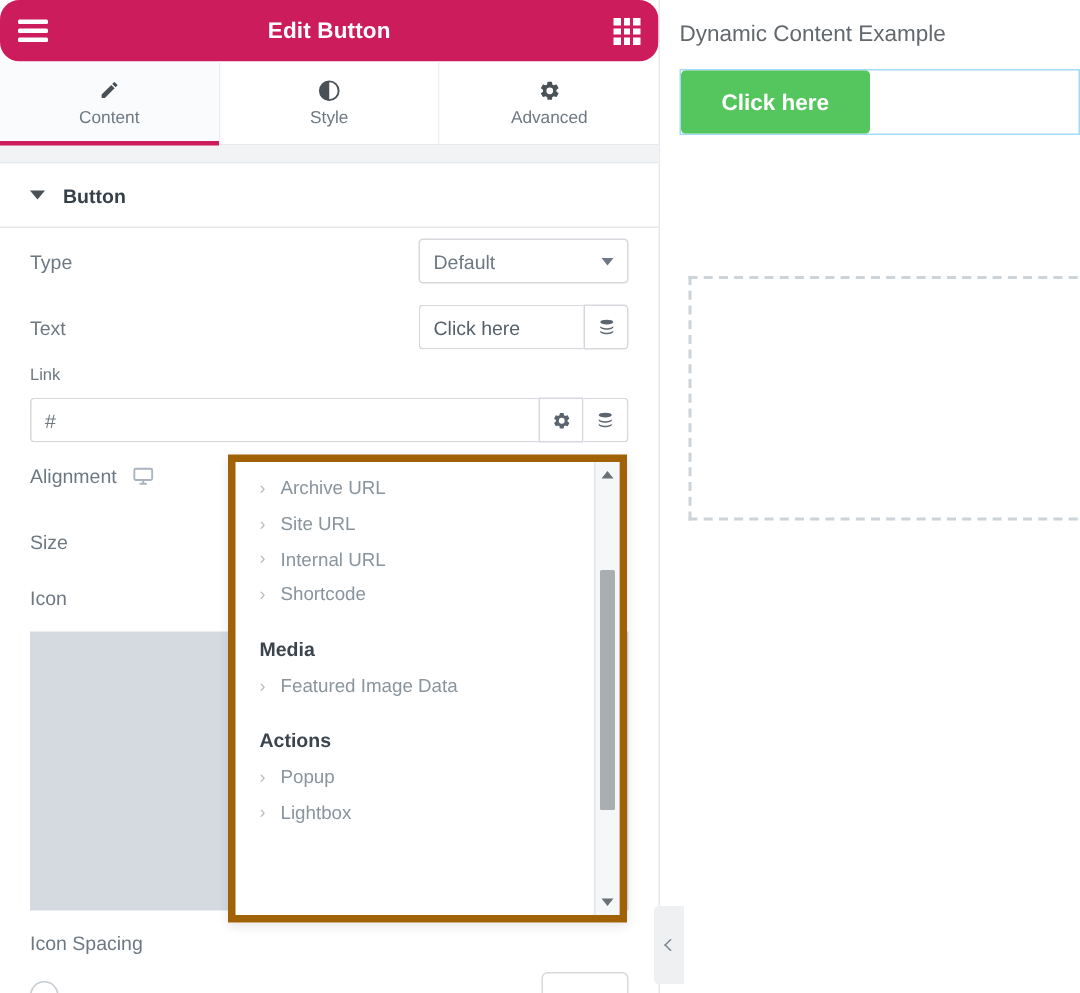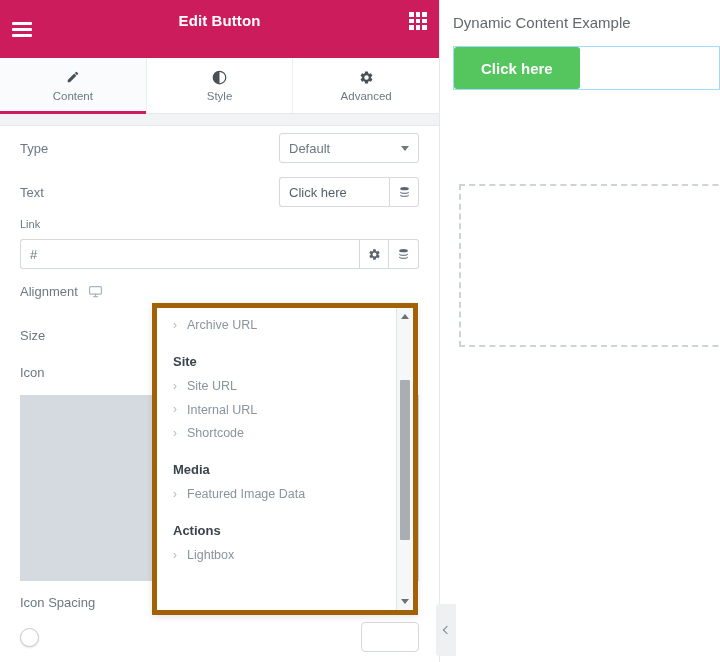--- a/index.html
+++ b/index.html
@@ -18,24 +18,25 @@
     position: absolute; left: 0; top: 0;
     width: 440px; height: 662px;
     background: #ffffff;
     border-right: 1px solid #e6e9ec;
     overflow: hidden;
   }
 
   
   #panel-header {
     position: relative;
-    height: 58px;
+    height: 41px;
     background: #cc1c5c;
     display: flex; align-items: center;
     padding: 0 12px;
+    border-radius: 13px;
   }
   #panel-header .title {
     position: absolute; left: 0; right: 0; top: 0;
     line-height: 41px; text-align: center;
     color: #ffffff; font-size: 15px; font-weight: 600;
     letter-spacing: .1px;
     pointer-events: none;
   }
   .hamburger-icon {
     position: relative; z-index: 2;
@@ -327,20 +328,24 @@
           <svg width="15" height="15" viewBox="0 0 24 24" fill="#495157">
             <path d="M19.14 12.94a7.07 7.07 0 000-1.88l2.03-1.58a.5.5 0 00.12-.64l-1.92-3.32a.5.5 0 00-.6-.22l-2.39.96a7.03 7.03 0 00-1.62-.94l-.36-2.54a.5.5 0 00-.5-.42h-3.84a.5.5 0 00-.5.42l-.36 2.54c-.58.24-1.12.55-1.62.94l-2.39-.96a.5.5 0 00-.6.22L2.67 8.84a.5.5 0 00.12.64l2.03 1.58a7.07 7.07 0 000 1.88l-2.03 1.58a.5.5 0 00-.12.64l1.92 3.32c.13.22.39.3.6.22l2.39-.96c.5.39 1.04.7 1.62.94l.36 2.54c.04.24.25.42.5.42h3.84c.25 0 .46-.18.5-.42l.36-2.54c.58-.24 1.12-.55 1.62-.94l2.39.96c.21.08.47 0 .6-.22l1.92-3.32a.5.5 0 00-.12-.64l-2.03-1.58zM12 15.6A3.6 3.6 0 1112 8.4a3.6 3.6 0 010 7.2z"></path>
           </svg>
         </span>
         <span class="tab-label">Advanced</span>
       </div>
     </div>
 
     <div id="tab-strip"></div>
 
+    <div id="section-button">
+      <span class="caret-down"></span>
+      <span class="sec-title">Button</span>
+    </div>
 
     <div class="controls">
 
       <div class="ctrl-row">
         <span class="ctrl-label">Type</span>
         <div class="select-box">
           <span>Default</span>
           <span class="select-caret"></span>
         </div>
       </div>
@@ -410,29 +415,29 @@
         <input class="num-input" type="text" value="" style="">
       </div>
 
     </div>
 
     <div id="dynamic-dropdown">
       <div id="dd-list">
 
         <div class="dd-item">Archive URL</div>
 
-        <div class="dd-group">Site</div>
         <div class="dd-item">Site URL</div>
         <div class="dd-item">Internal URL</div>
         <div class="dd-item">Shortcode</div>
 
         <div class="dd-group">Media</div>
         <div class="dd-item">Featured Image Data</div>
 
         <div class="dd-group">Actions</div>
+        <div class="dd-item">Popup</div>
         <div class="dd-item">Lightbox</div>
 
       </div>
 
       <div id="dd-scrollbar">
         <div class="sb-arrow">
           <span class="tri-up"></span>
         </div>
         <div id="sb-thumb"></div>
         <div class="sb-arrow" id="sb-arrow-dn">

